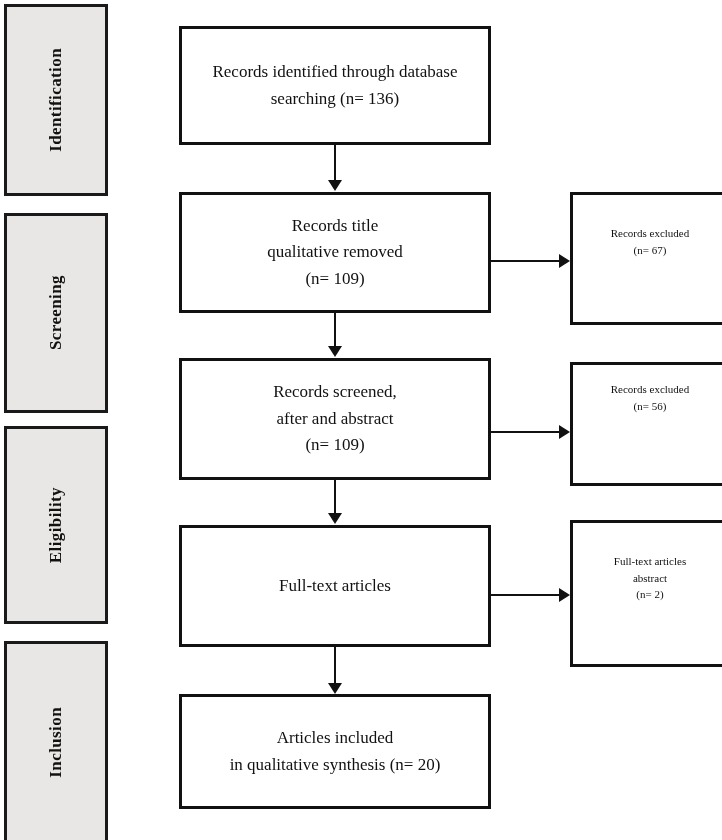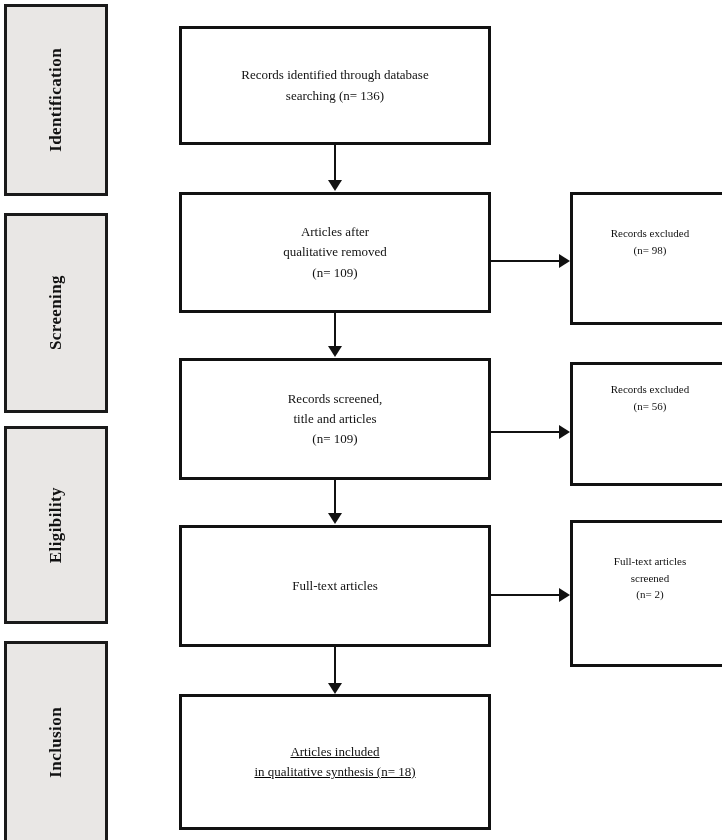--- a/index.html
+++ b/index.html
@@ -49,21 +49,21 @@
     justify-content: center;
     text-align: center;
   }
   .flow-text {
     font-family: "Liberation Serif", "DejaVu Serif", serif;
     font-size: 15.5px;
     line-height: 1.55;
     color: #111111;
     padding: 0 10px;
   }
-  .flow-box.main .flow-text { font-size: 13px; }
+  .flow-box.main .flow-text { font-size: 17px; }
   .flow-box.side .flow-text { font-size: 11px; line-height: 1.5; }
 
   
   .align-top { align-items: flex-start; }
   .align-top .flow-text { padding-top: 16px; }
   .align-upper { align-items: flex-start; }
   .align-upper .flow-text { padding-top: 30px; }
 
   
   .v-line {
@@ -119,80 +119,80 @@
       <span>Records identified through database</span><br>
       <span>searching (n= 136)</span>
     </div>
   </div>
 
   <div class="v-line" style="left:334px; top:145px; height:36px;"></div>
   <div class="arrow-down" style="left:328px; top:180px;"></div>
 
   <div class="flow-box main" style="left:179px; top:192px; width:312px; height:121px;">
     <div class="flow-text">
-      <span>Articles after</span><br>
+      <span>Records title</span><br>
       <span>qualitative removed</span><br>
       <span>(n= 109)</span>
     </div>
   </div>
 
   <div class="v-line" style="left:334px; top:313px; height:34px;"></div>
   <div class="arrow-down" style="left:328px; top:346px;"></div>
 
   <div class="flow-box main" style="left:179px; top:358px; width:312px; height:122px;">
     <div class="flow-text">
       <span>Records screened,</span><br>
-      <span>title and articles</span><br>
+      <span>after and abstract</span><br>
       <span>(n= 109)</span>
     </div>
   </div>
 
   <div class="v-line" style="left:334px; top:480px; height:34px;"></div>
   <div class="arrow-down" style="left:328px; top:513px;"></div>
 
   <div class="flow-box main" style="left:179px; top:525px; width:312px; height:122px;">
     <div class="flow-text">
       <span>Full-text articles</span><br>
     </div>
   </div>
 
   <div class="v-line" style="left:334px; top:647px; height:37px;"></div>
   <div class="arrow-down" style="left:328px; top:683px;"></div>
 
-  <div class="flow-box main" style="left:179px; top:694px; width:312px; height:136px;text-decoration:underline;">
+  <div class="flow-box main" style="left:179px; top:694px; width:312px; height:115px;">
     <div class="flow-text">
       <span>Articles included</span><br>
-      <span>in qualitative synthesis (n= 18)</span>
+      <span>in qualitative synthesis (n= 20)</span>
     </div>
   </div>
 
   <div class="h-line" style="left:491px; top:260px; width:70px;"></div>
   <div class="arrow-right" style="left:559px; top:254px;"></div>
 
   <div class="flow-box side align-upper" style="left:570px; top:192px; width:160px; height:133px;">
     <div class="flow-text">
       <span>Records excluded</span><br>
-      <span>(n= 98)</span>
+      <span>(n= 67)</span>
     </div>
   </div>
 
   <div class="h-line" style="left:491px; top:431px; width:70px;"></div>
   <div class="arrow-right" style="left:559px; top:425px;"></div>
 
   <div class="flow-box side align-top" style="left:570px; top:362px; width:160px; height:124px;">
     <div class="flow-text">
       <span>Records excluded</span><br>
       <span>(n= 56)</span>
     </div>
   </div>
 
   <div class="h-line" style="left:491px; top:594px; width:70px;"></div>
   <div class="arrow-right" style="left:559px; top:588px;"></div>
 
   <div class="flow-box side align-upper" style="left:570px; top:520px; width:160px; height:147px;">
     <div class="flow-text">
       <span>Full-text articles</span><br>
-      <span>screened</span><br>
+      <span>abstract</span><br>
       <span>(n= 2)</span>
     </div>
   </div>
 
 </div>
 
 </body></html>

